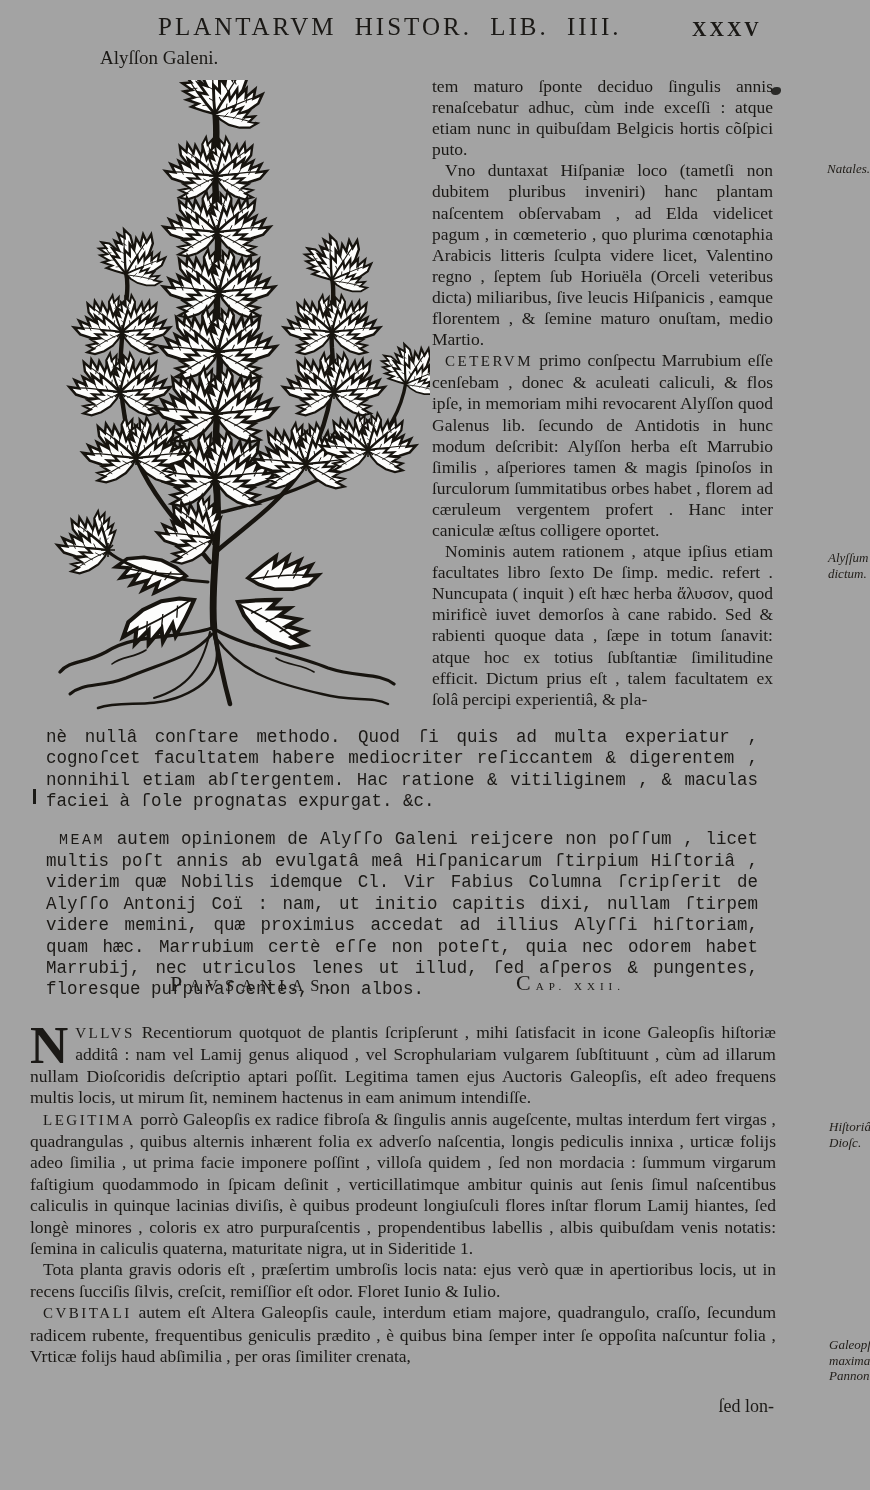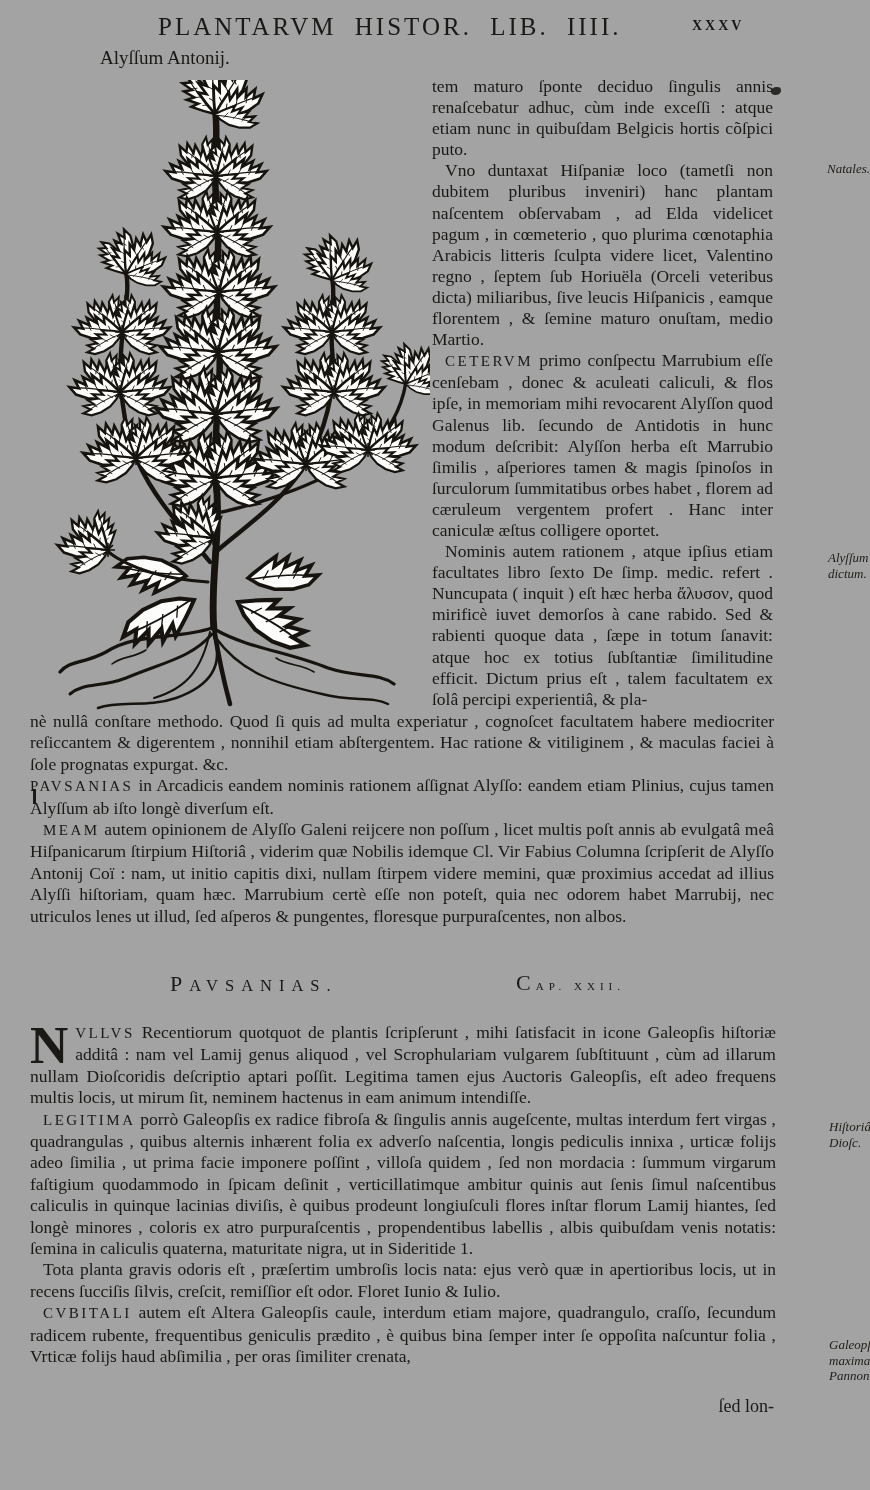--- a/index.html
+++ b/index.html
@@ -8,21 +8,21 @@
     background:#a3a3a3; color:#1b1916; overflow:hidden;
     font-family:"Liberation Serif", serif;
   }
   
   .header-title{
     position:absolute; left:158px; top:13px;
     font-size:25px; letter-spacing:3px; word-spacing:9px; white-space:nowrap;
   }
   .page-number{
     position:absolute; left:692px; top:18px;
-    font-size:14px; letter-spacing:3px; font-weight:bold;
+    font-size:20px; letter-spacing:3px; font-weight:bold;
   }
   .fig-caption{ position:absolute; left:100px; top:47px; font-size:19px; }
 
   
   .figure{ position:absolute; left:26px; top:80px; width:404px; height:632px; }
   .figure svg{ width:100%; height:100%; }
 
   
   .col-right{
     position:absolute; left:432px; top:76px; width:341px;
@@ -39,21 +39,21 @@
   .mn1{ left:779px; top:161px; }
   .mn2{ left:780px; top:550px; }
   .mn3{ left:781px; top:1119px; }
   .mn4{ left:781px; top:1337px; }
 
   
   .body-block{
     position:absolute; left:30px; top:711px; width:744px;
     font-size:17.5px; line-height:21.4px; text-align:justify;
   }
-  .body-block p{ margin:0; }
+  .body-block p{ margin:16px;font-family:Liberation Mono, monospace; }
 
   
   .section-head{ position:absolute; top:971px; left:0; width:870px; height:30px; }
   .section-title{
     position:absolute; left:170px; top:0; font-size:16.5px; letter-spacing:7px;
     display:inline-block;
   }
   .section-title::first-letter, .chapter::first-letter{ font-size:22px; }
   .chapter{
     position:absolute; left:516px; top:-1px; font-size:11px; letter-spacing:5px;
@@ -87,21 +87,21 @@
     background:#1b1a17;
   }
 </style>
 </head>
 <body>
 
 <div class="page">
 
   <div class="header-title">PLANTARVM HISTOR. LIB. IIII.</div>
   <div class="page-number">XXXV</div>
-  <div class="fig-caption">Alyſſum Antonij.</div>
+  <div class="fig-caption">Alyſſon Galeni.</div>
   <div class="ink-blob"></div>
 
   <div class="figure">
     <svg viewBox="0 0 404 632" xmlns="http://www.w3.org/2000/svg">
       <defs>
         <g id="leaf">
           <path d="M0,0 C8,-6 13,-9 20,-13 L18,-6 28,-12 25,-5 36,-9 32,-2 43,-5 38,2 47,2 40,8 29,10 17,9 7,5 Z" fill="#fdfdfc" stroke="#17140f" stroke-width="2.4"></path>
           <path d="M2,1 C15,0 30,0 42,2" stroke="#17140f" stroke-width="1.1" fill="none"></path>
           <path d="M10,2 L14,-4 M20,2 L25,-5 M30,3 L34,-3" stroke="#17140f" stroke-width="0.8" fill="none"></path>
         </g>
@@ -213,21 +213,20 @@
     <p class="indent">Nominis autem rationem , atque ipſius etiam facultates libro ſexto De ſimp. medic. refert . Nuncupata ( inquit ) eſt hæc herba ἄλυσον, quod mirificè iuvet demorſos à cane rabido. Sed &amp; rabienti quoque data , ſæpe in totum ſanavit: atque hoc ex totius ſubſtantiæ ſimilitudine efficit. Dictum prius eſt , talem facultatem ex ſolâ percipi experientiâ, &amp; pla-</p>
   </div>
 
   <div class="margin-note mn1">Natales.</div>
   <div class="margin-note mn2">Alyſſum cur ſic dictum.</div>
   <div class="margin-note mn3">Hiſtoriâ vèra Dioſc.</div>
   <div class="margin-note mn4">Galeopſis maxima Pannonica.</div>
 
   <div class="body-block">
     <p>nè nullâ conſtare methodo.  Quod ſi quis ad multa experiatur , cognoſcet facultatem habere mediocriter reſiccantem &amp; digerentem , nonnihil etiam abſtergentem.  Hac ratione &amp; vitiliginem , &amp; maculas faciei à ſole prognatas expurgat. &amp;c.</p>
-    <p><span class="lead">PAVSANIAS</span> <span>in Arcadicis eandem nominis rationem aſſignat Alyſſo: eandem etiam Plinius, cujus tamen Alyſſum ab iſto longè diverſum eſt.</span></p>
     <p class="indent"><span class="lead">MEAM</span> <span>autem opinionem de Alyſſo Galeni reijcere non poſſum , licet multis poſt annis ab evulgatâ meâ Hiſpanicarum ſtirpium Hiſtoriâ , viderim quæ Nobilis idemque Cl. Vir Fabius Columna ſcripſerit de Alyſſo Antonij Coï : nam, ut initio capitis dixi, nullam ſtirpem videre memini, quæ proximius accedat ad illius Alyſſi hiſtoriam, quam hæc.  Marrubium certè eſſe non poteſt, quia nec odorem habet Marrubij, nec utriculos lenes ut illud, ſed aſperos &amp; pungentes, floresque purpuraſcentes, non albos.</span></p>
   </div>
   <div class="pmark"></div>
 
   <div class="section-head">
     <span class="section-title">PAVSANIAS.</span>
     <span class="chapter">CAP. XXII.</span>
   </div>
 
   <div class="section-body">

